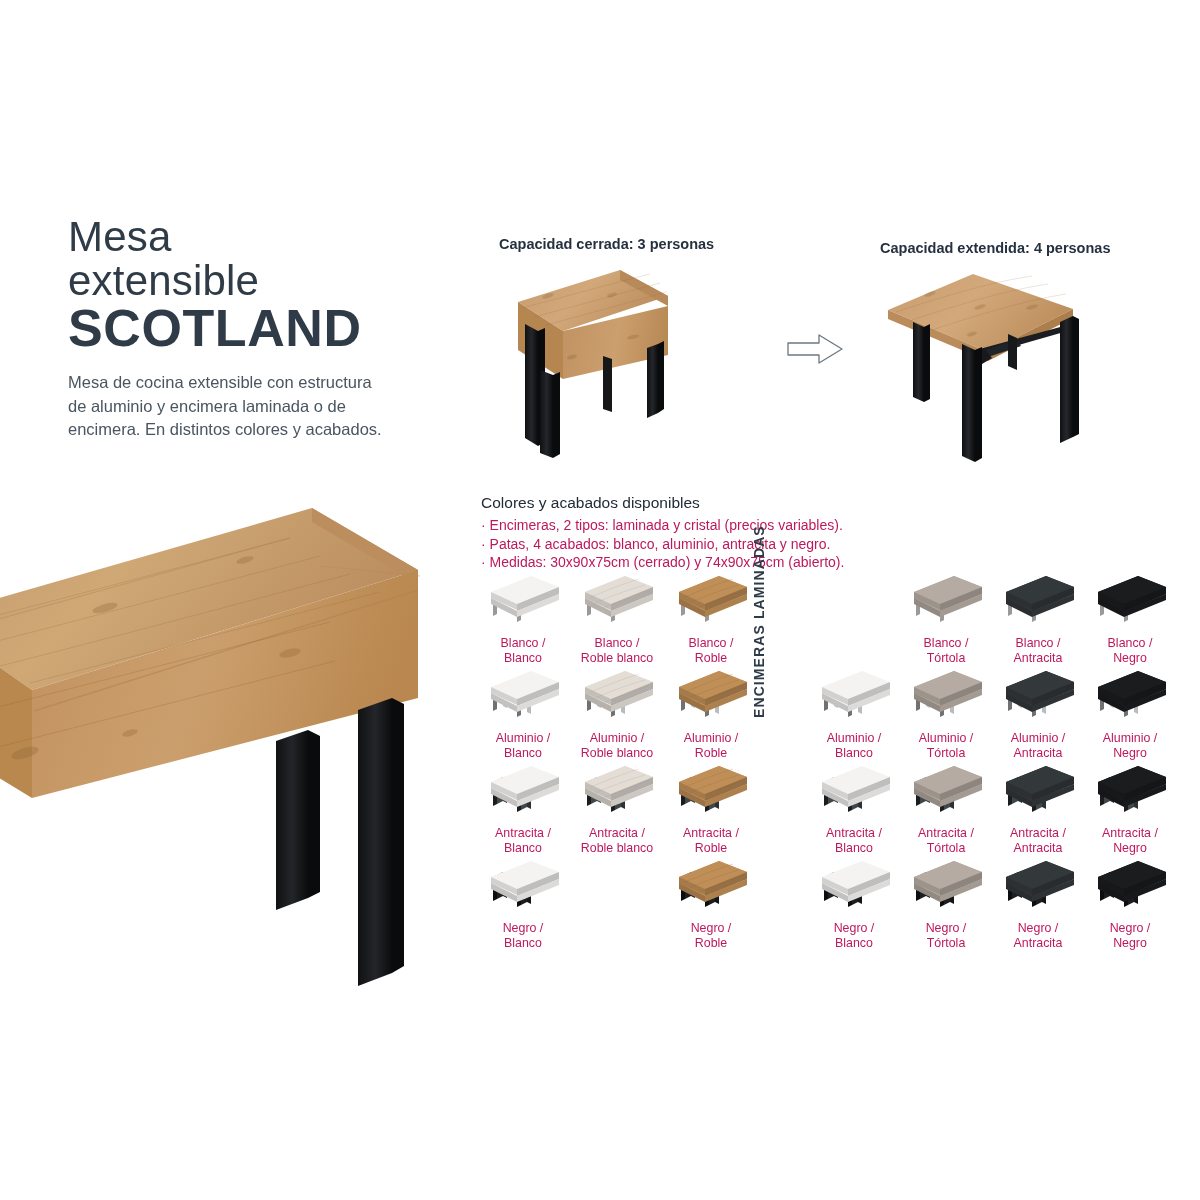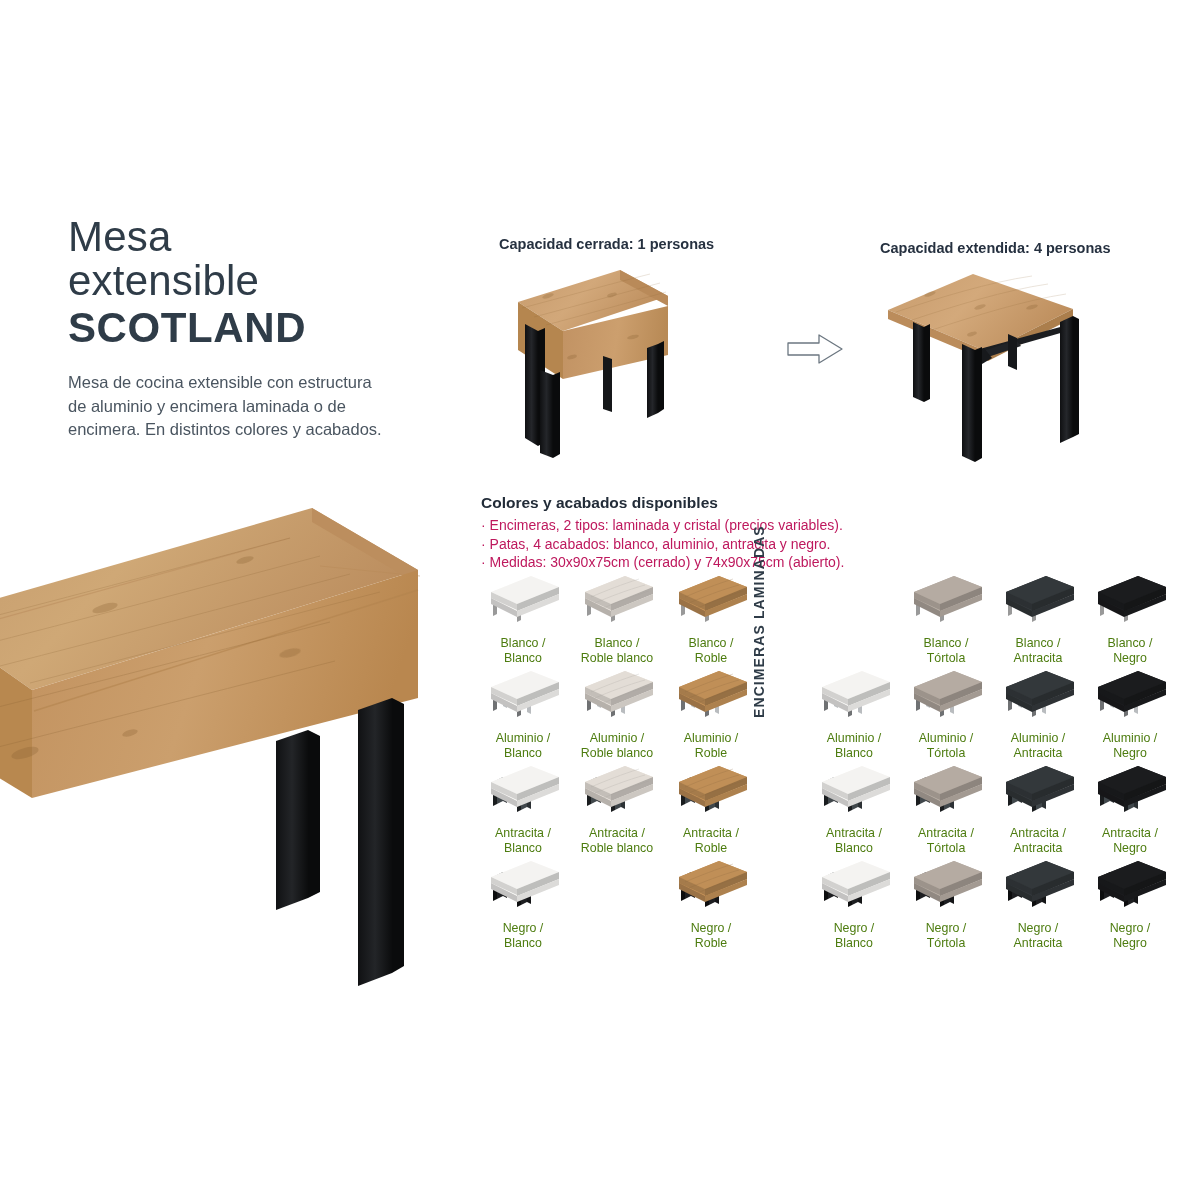--- a/index.html
+++ b/index.html
@@ -13,48 +13,48 @@
   }
   .page{position:relative;width:1200px;height:896px;}
 
   
   .title-block{position:absolute;left:68px;top:215px;width:380px;}
   .t-line1,.t-line2{
     font-size:42px;line-height:44px;font-weight:300;color:#2f3c48;
     letter-spacing:.2px;
   }
   .t-line3{
-    font-size:42px;line-height:50px;font-weight:700;color:#2f3c48;
+    font-size:52px;line-height:50px;font-weight:700;color:#2f3c48;
     letter-spacing:.6px;
   }
   .t-desc{
     margin-top:18px;font-size:16.5px;line-height:23.5px;color:#4a5560;font-weight:400;
     width:320px;
   }
 
   
   .cap{position:absolute;font-size:14.5px;font-weight:700;color:#263140;}
   .cap-closed{left:499px;top:236px;}
   .cap-open{left:880px;top:240px;}
 
   
-  .sec-head{position:absolute;left:481px;top:494px;font-size:15.5px;font-weight:700;color:#222c38;}
+  .sec-head{position:absolute;left:481px;top:494px;font-size:15.5px;font-weight:400;color:#222c38;}
   .sec-bullets{position:absolute;left:481px;top:516px;font-size:14px;line-height:18.5px;color:#be185d;}
   .sec-bullets div{white-space:nowrap;}
 
   
   .grid{position:absolute;}
   .grid-left{left:481px;top:570px;}
   .grid-right{left:812px;top:570px;}
   .cell{position:absolute;width:84px;}
   .thumb{
     width:72px;height:62px;margin:0 auto;position:relative;overflow:hidden;
   }
   .lbl{
-    text-align:center;font-size:12.4px;line-height:14.6px;color:#4d7c0f;margin-top:4px;
+    text-align:center;font-size:12.4px;line-height:14.6px;color:#be185d;margin-top:4px;
     white-space:pre-line;
   }
 
   
   .vlabel{
     position:absolute;left:751px;top:718px;
     font-size:14px;font-weight:700;letter-spacing:1.1px;color:#2f3c48;
     transform:rotate(-90deg);transform-origin:0 0;
     white-space:nowrap;
   }
@@ -135,21 +135,21 @@
         <path d="M-55,265 C60,236 200,200 345,163"></path>
       </g>
 
       <polygon points="286,243 318,232 318,400 286,412" fill="url(#legG)"></polygon>
       <polygon points="318,232 330,238 330,394 318,400" fill="#0a0b0c"></polygon>
       <polygon points="368,212 402,200 402,475 368,488" fill="url(#legG)"></polygon>
       <polygon points="402,200 414,206 414,468 402,475" fill="#0a0b0c"></polygon>
     </svg>
   </div>
 
-  <div class="cap cap-closed">Capacidad cerrada: 1 personas</div>
+  <div class="cap cap-closed">Capacidad cerrada: 3 personas</div>
   <div class="cap cap-open">Capacidad extendida: 4 personas</div>
 
   <div class="diag diag-closed">
     <svg viewBox="0 0 250 215" width="250" height="215" xmlns="http://www.w3.org/2000/svg">
       <defs>
         <linearGradient id="oakTop2" x1="0" y1="0" x2="1" y2="0.4">
           <stop offset="0" stop-color="#c79b6c"></stop>
             <stop offset="0.5" stop-color="#d2a87a"></stop>
             <stop offset="1" stop-color="#bd8e5d"></stop>
         </linearGradient>

